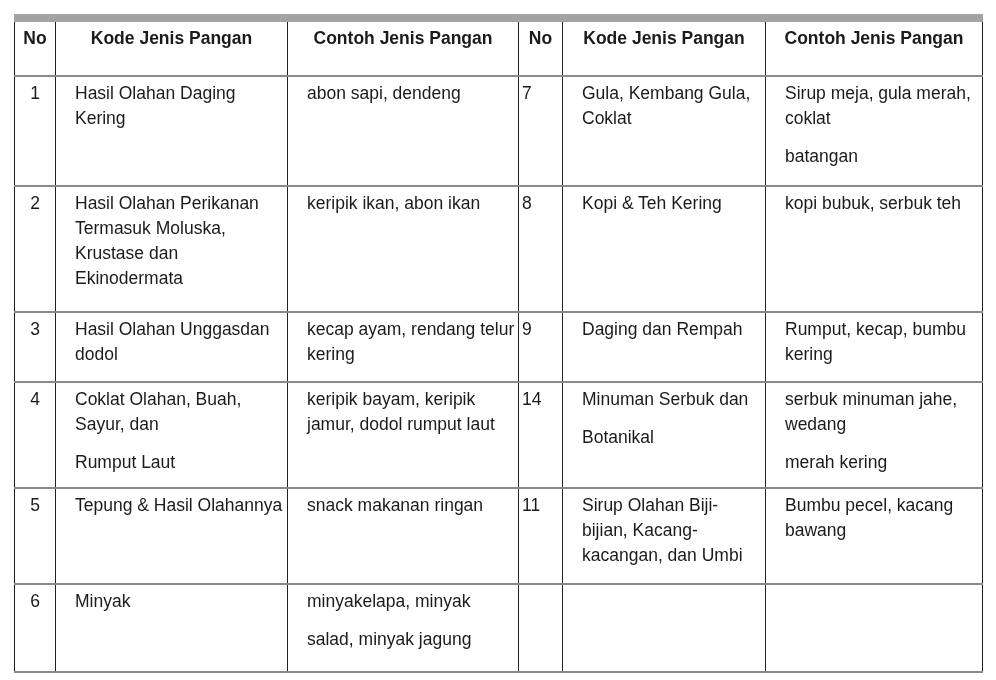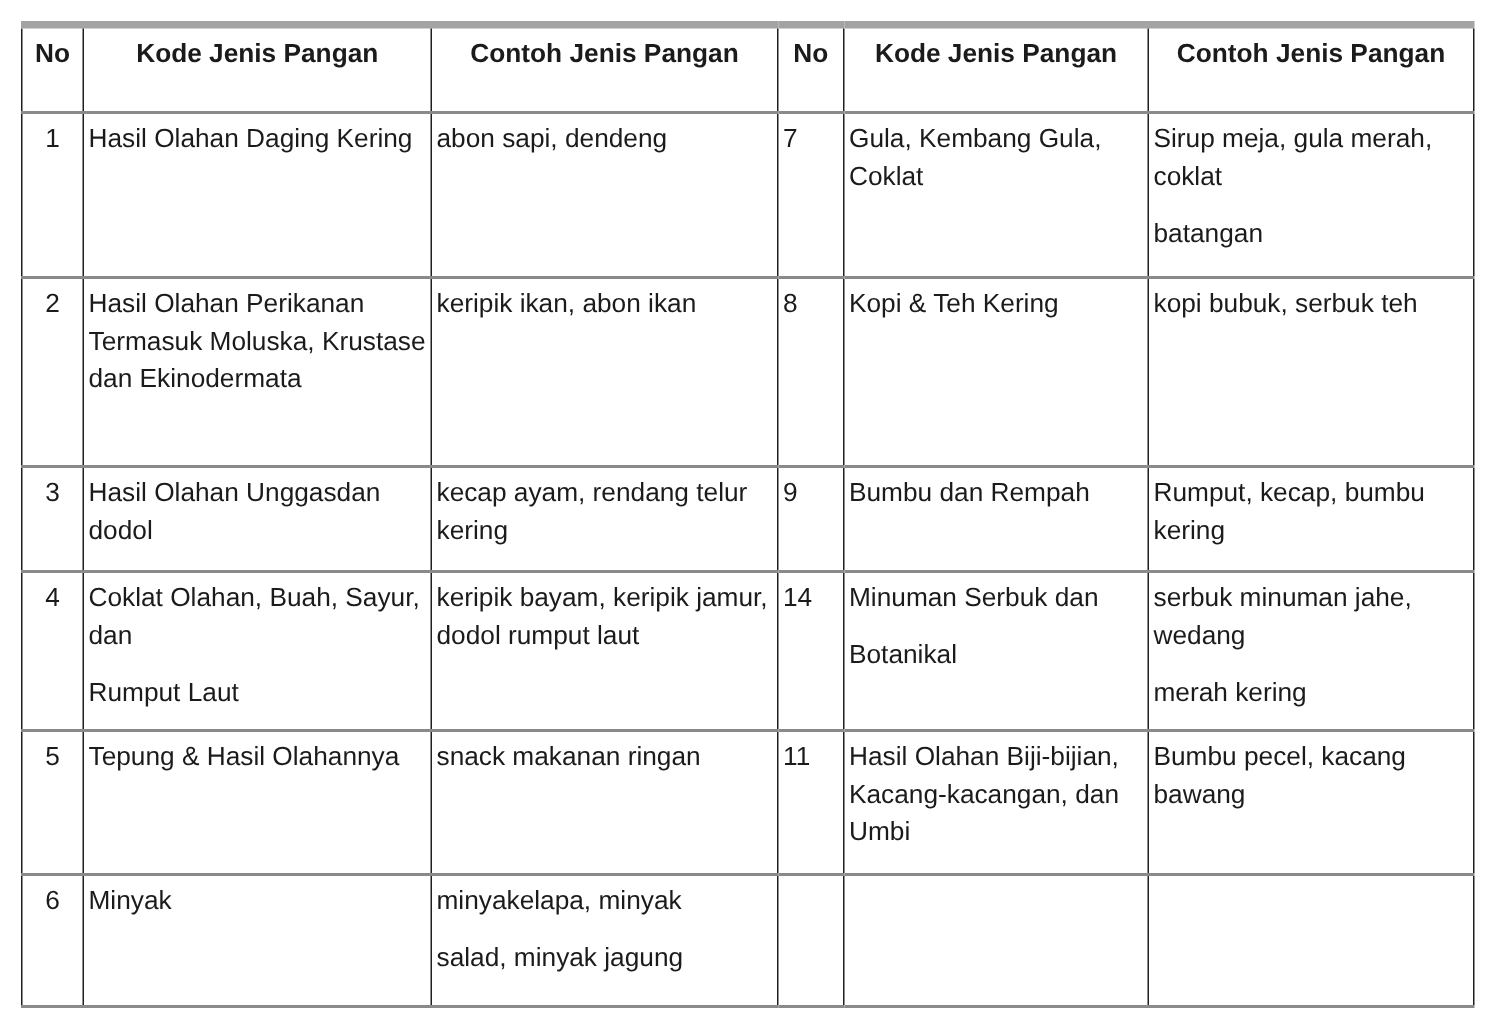--- a/index.html
+++ b/index.html
@@ -33,27 +33,27 @@
     vertical-align: top;
     padding: 4px 3px 2px 3px;
     overflow: hidden;
     background: #ffffff;
   }
   table.pangan-table thead th {
     font-weight: bold;
     text-align: center;
     height: 58px;
     box-sizing: border-box;
-    border-top: 5px solid #a3a3a3;
+    border-top: 8px solid #a3a3a3;
   }
   th.no-head-left { text-align: left; padding-left: 2px; }
   td.no-cell-left { text-align: center; }
   td.no-cell-right { text-align: left; padding-left: 2px; }
   td p {
-    margin: 0 0 13px 0;
+    margin: 0 0 13px 16px;
     padding: 0;
   }
   td p:last-child { margin-bottom: 0; }
   
   tr.row-1 td { height: 110px; box-sizing: border-box; }
   tr.row-2 td { height: 126px; box-sizing: border-box; }
   tr.row-3 td { height: 70px;  box-sizing: border-box; }
   tr.row-4 td { height: 106px; box-sizing: border-box; }
   tr.row-5 td { height: 96px;  box-sizing: border-box; }
   tr.row-6 td { height: 88px;  box-sizing: border-box; }
@@ -118,21 +118,21 @@
       <tr class="row-3">
         <td class="no-cell-left">3</td>
         <td>
             <p>Hasil Olahan Unggasdan dodol</p>
           </td>
         <td>
             <p>kecap ayam, rendang telur kering</p>
           </td>
         <td class="no-cell-right">9</td>
         <td>
-            <p>Bumbu dan Rempah</p>
+            <p>Daging dan Rempah</p>
           </td>
         <td>
             <p>Rumput, kecap, bumbu kering</p>
           </td>
       </tr>
       <tr class="row-4">
         <td class="no-cell-left">4</td>
         <td>
           <p>Coklat Olahan, Buah, Sayur, dan</p>
           <p>Rumput Laut</p>
@@ -153,21 +153,21 @@
       <tr class="row-5">
         <td class="no-cell-left">5</td>
         <td>
             <p>Tepung &amp; Hasil Olahannya</p>
           </td>
         <td>
             <p>snack makanan ringan</p>
           </td>
         <td class="no-cell-right">11</td>
         <td>
-            <p>Hasil Olahan Biji-bijian, Kacang-kacangan, dan Umbi</p>
+            <p>Sirup Olahan Biji-bijian, Kacang-kacangan, dan Umbi</p>
           </td>
         <td>
             <p>Bumbu pecel, kacang bawang</p>
           </td>
       </tr>
       <tr class="row-6">
         <td class="no-cell-left">6</td>
         <td>
             <p>Minyak</p>
           </td>

